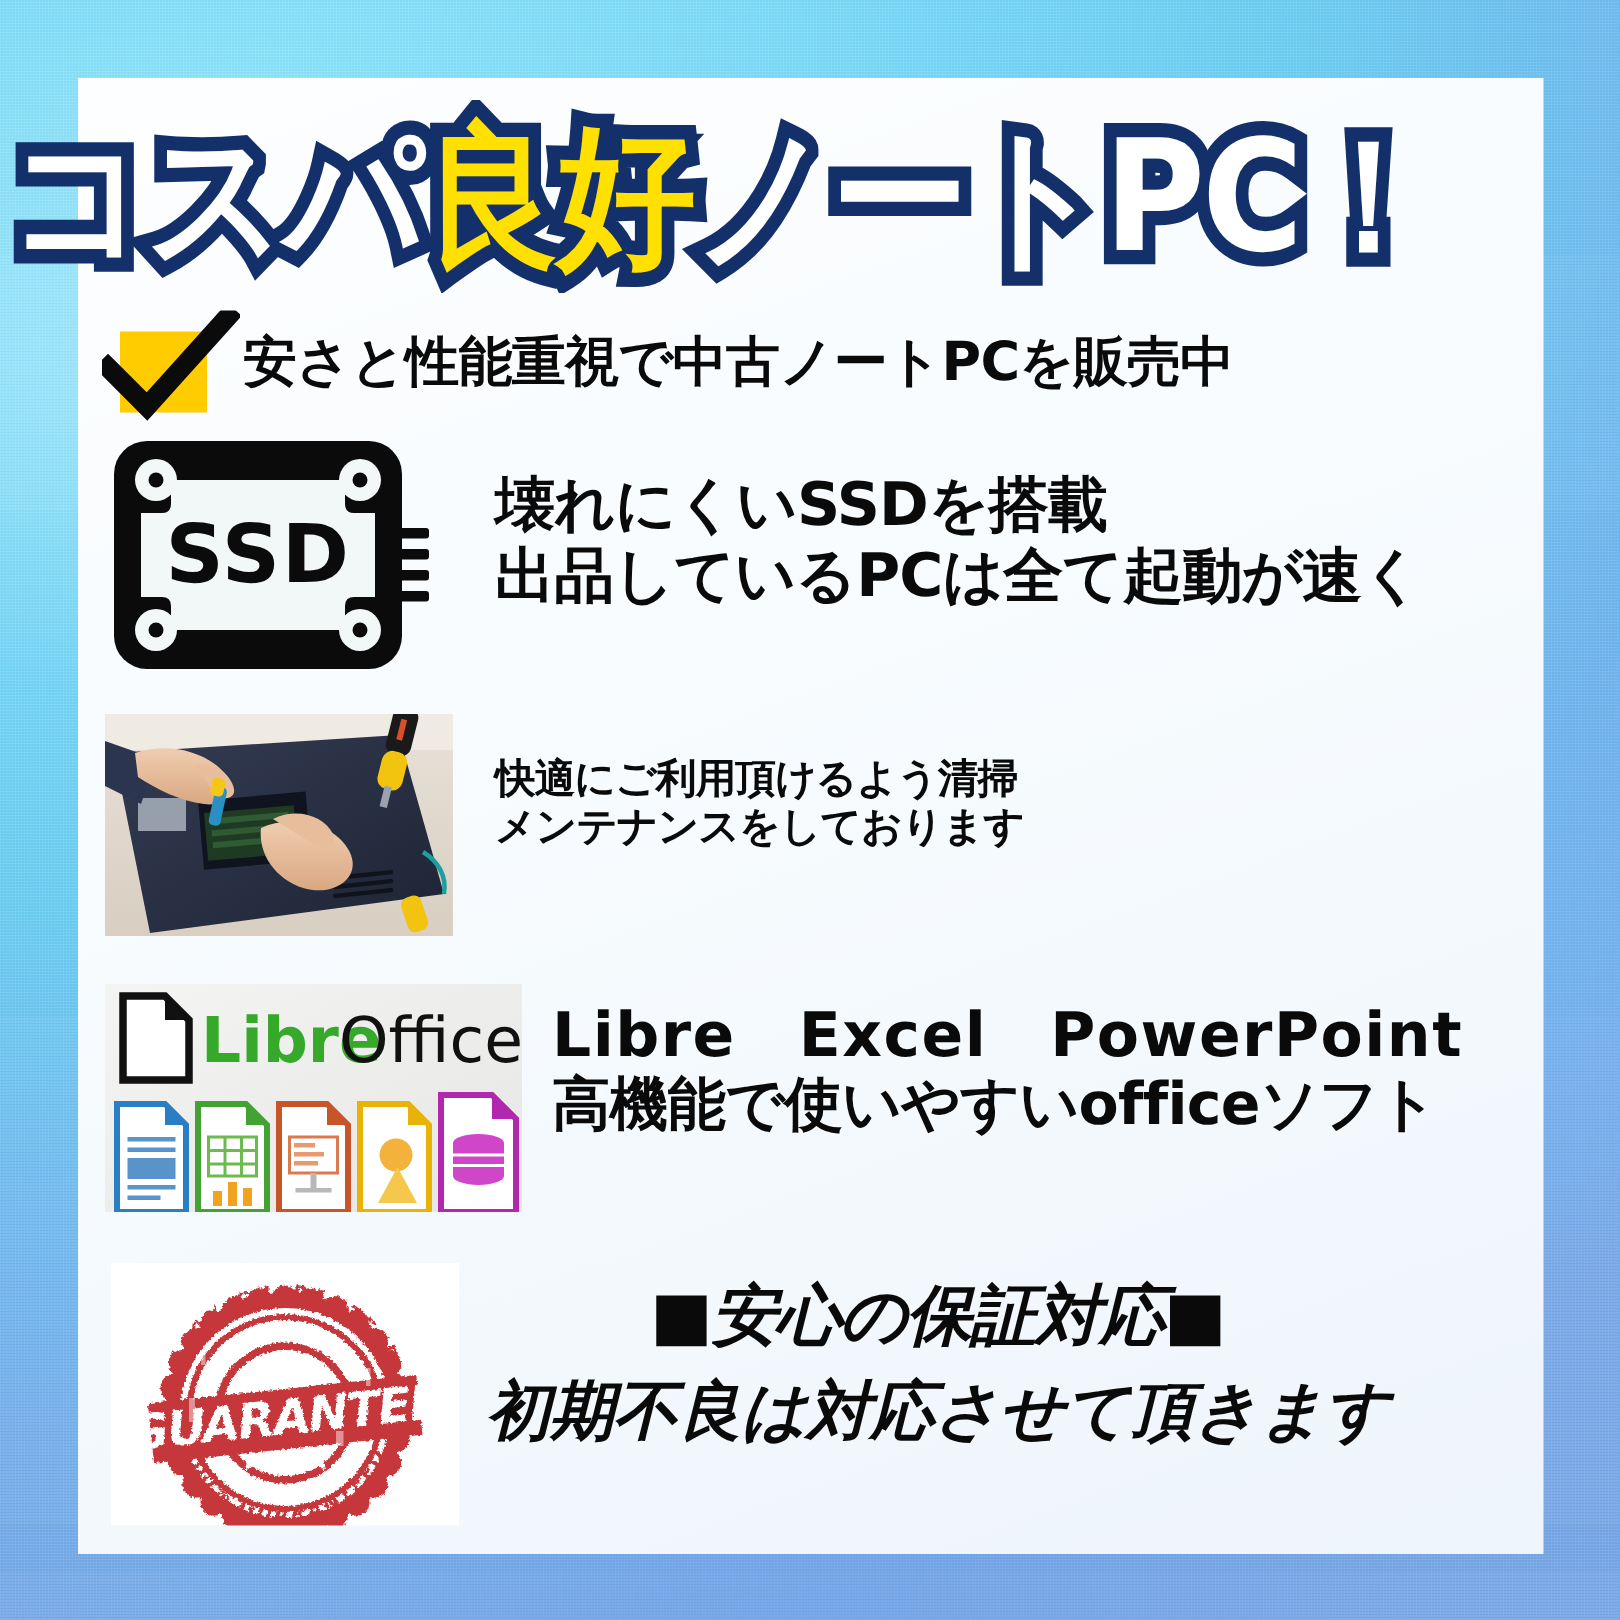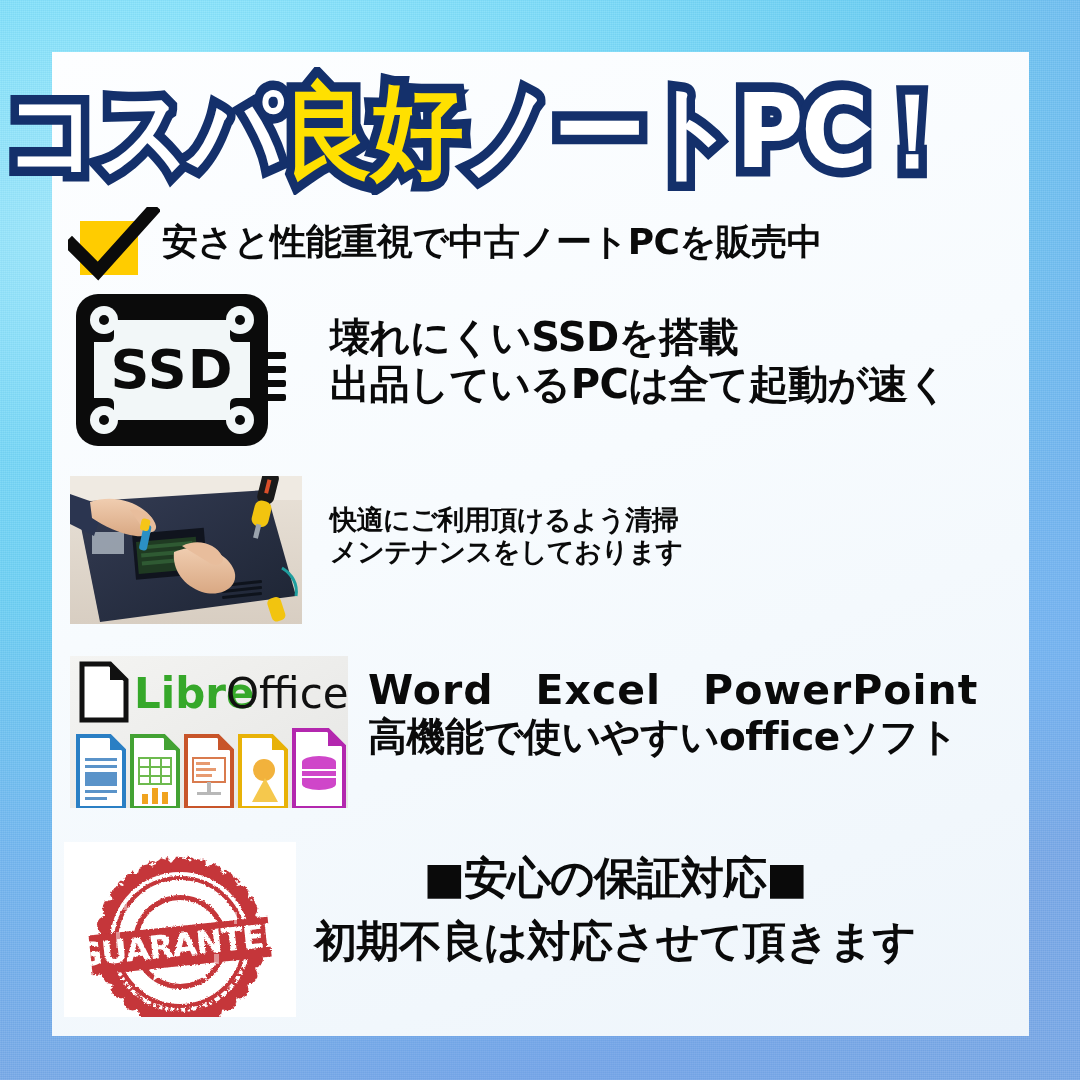--- a/index.html
+++ b/index.html
@@ -86,21 +86,21 @@
   #maint-photo { width:232px; height:148px; flex:0 0 232px; position:relative; overflow:hidden; margin-top:6px; }
   #row-maint .txt { font-size:27px; margin-left:28px; margin-top:34px; letter-spacing:-.5px; }
 
   
   #row-office { left:18px; top:600px; width:950px; height:170px; }
   #lo-logo { width:278px; height:152px; flex:0 0 278px; position:relative; overflow:hidden; margin-top:4px; }
   #row-office .txt { font-size:39px; margin-left:20px; margin-top:14px; letter-spacing:-.5px; }
   #row-office .apps { font-size:41px; letter-spacing:1px; }
 
   
-  #row-guar { left:12px; top:790px; width:950px; height:180px; }
+  #row-guar { left:22px; top:790px; width:950px; height:180px;font-style:italic; }
   #guar-stamp { width:232px; height:175px; flex:0 0 232px; position:relative; }
   #guar-text { margin-left:18px; margin-top:10px; }
   #guar-text .l1 { font-size:44px; text-align:center; letter-spacing:-1px; }
   #guar-text .l2 { font-size:43px; margin-top:12px; letter-spacing:-.5px; }
 </style>
 </head>
 <body>
 
 <div id="bg"></div>
 <div id="bgnoise"></div>
@@ -304,21 +304,21 @@
             </g>
             <g stroke="#ffffff" stroke-width="2">
                 <line x1="10" y1="44" x2="44" y2="44"></line>
                 <line x1="10" y1="51" x2="44" y2="51"></line>
               </g>
           </g>
         </g>
       </svg>
     </div>
     <div class="txt">
-      <div class="apps">Word　Excel　PowerPoint</div>
+      <div class="apps">Libre　Excel　PowerPoint</div>
       <div>高機能で使いやすいofficeソフト</div>
     </div>
   </div>
 
   <div class="row" id="row-guar">
     <div id="guar-stamp">
       <svg width="232" height="175" viewBox="0 0 232 175">
         <defs>
           <path id="arcTop" d="M 40 100 A 76 76 0 0 1 192 100"></path>
           <path id="arcBot" d="M 44 100 A 72 72 0 0 0 188 100"></path>

